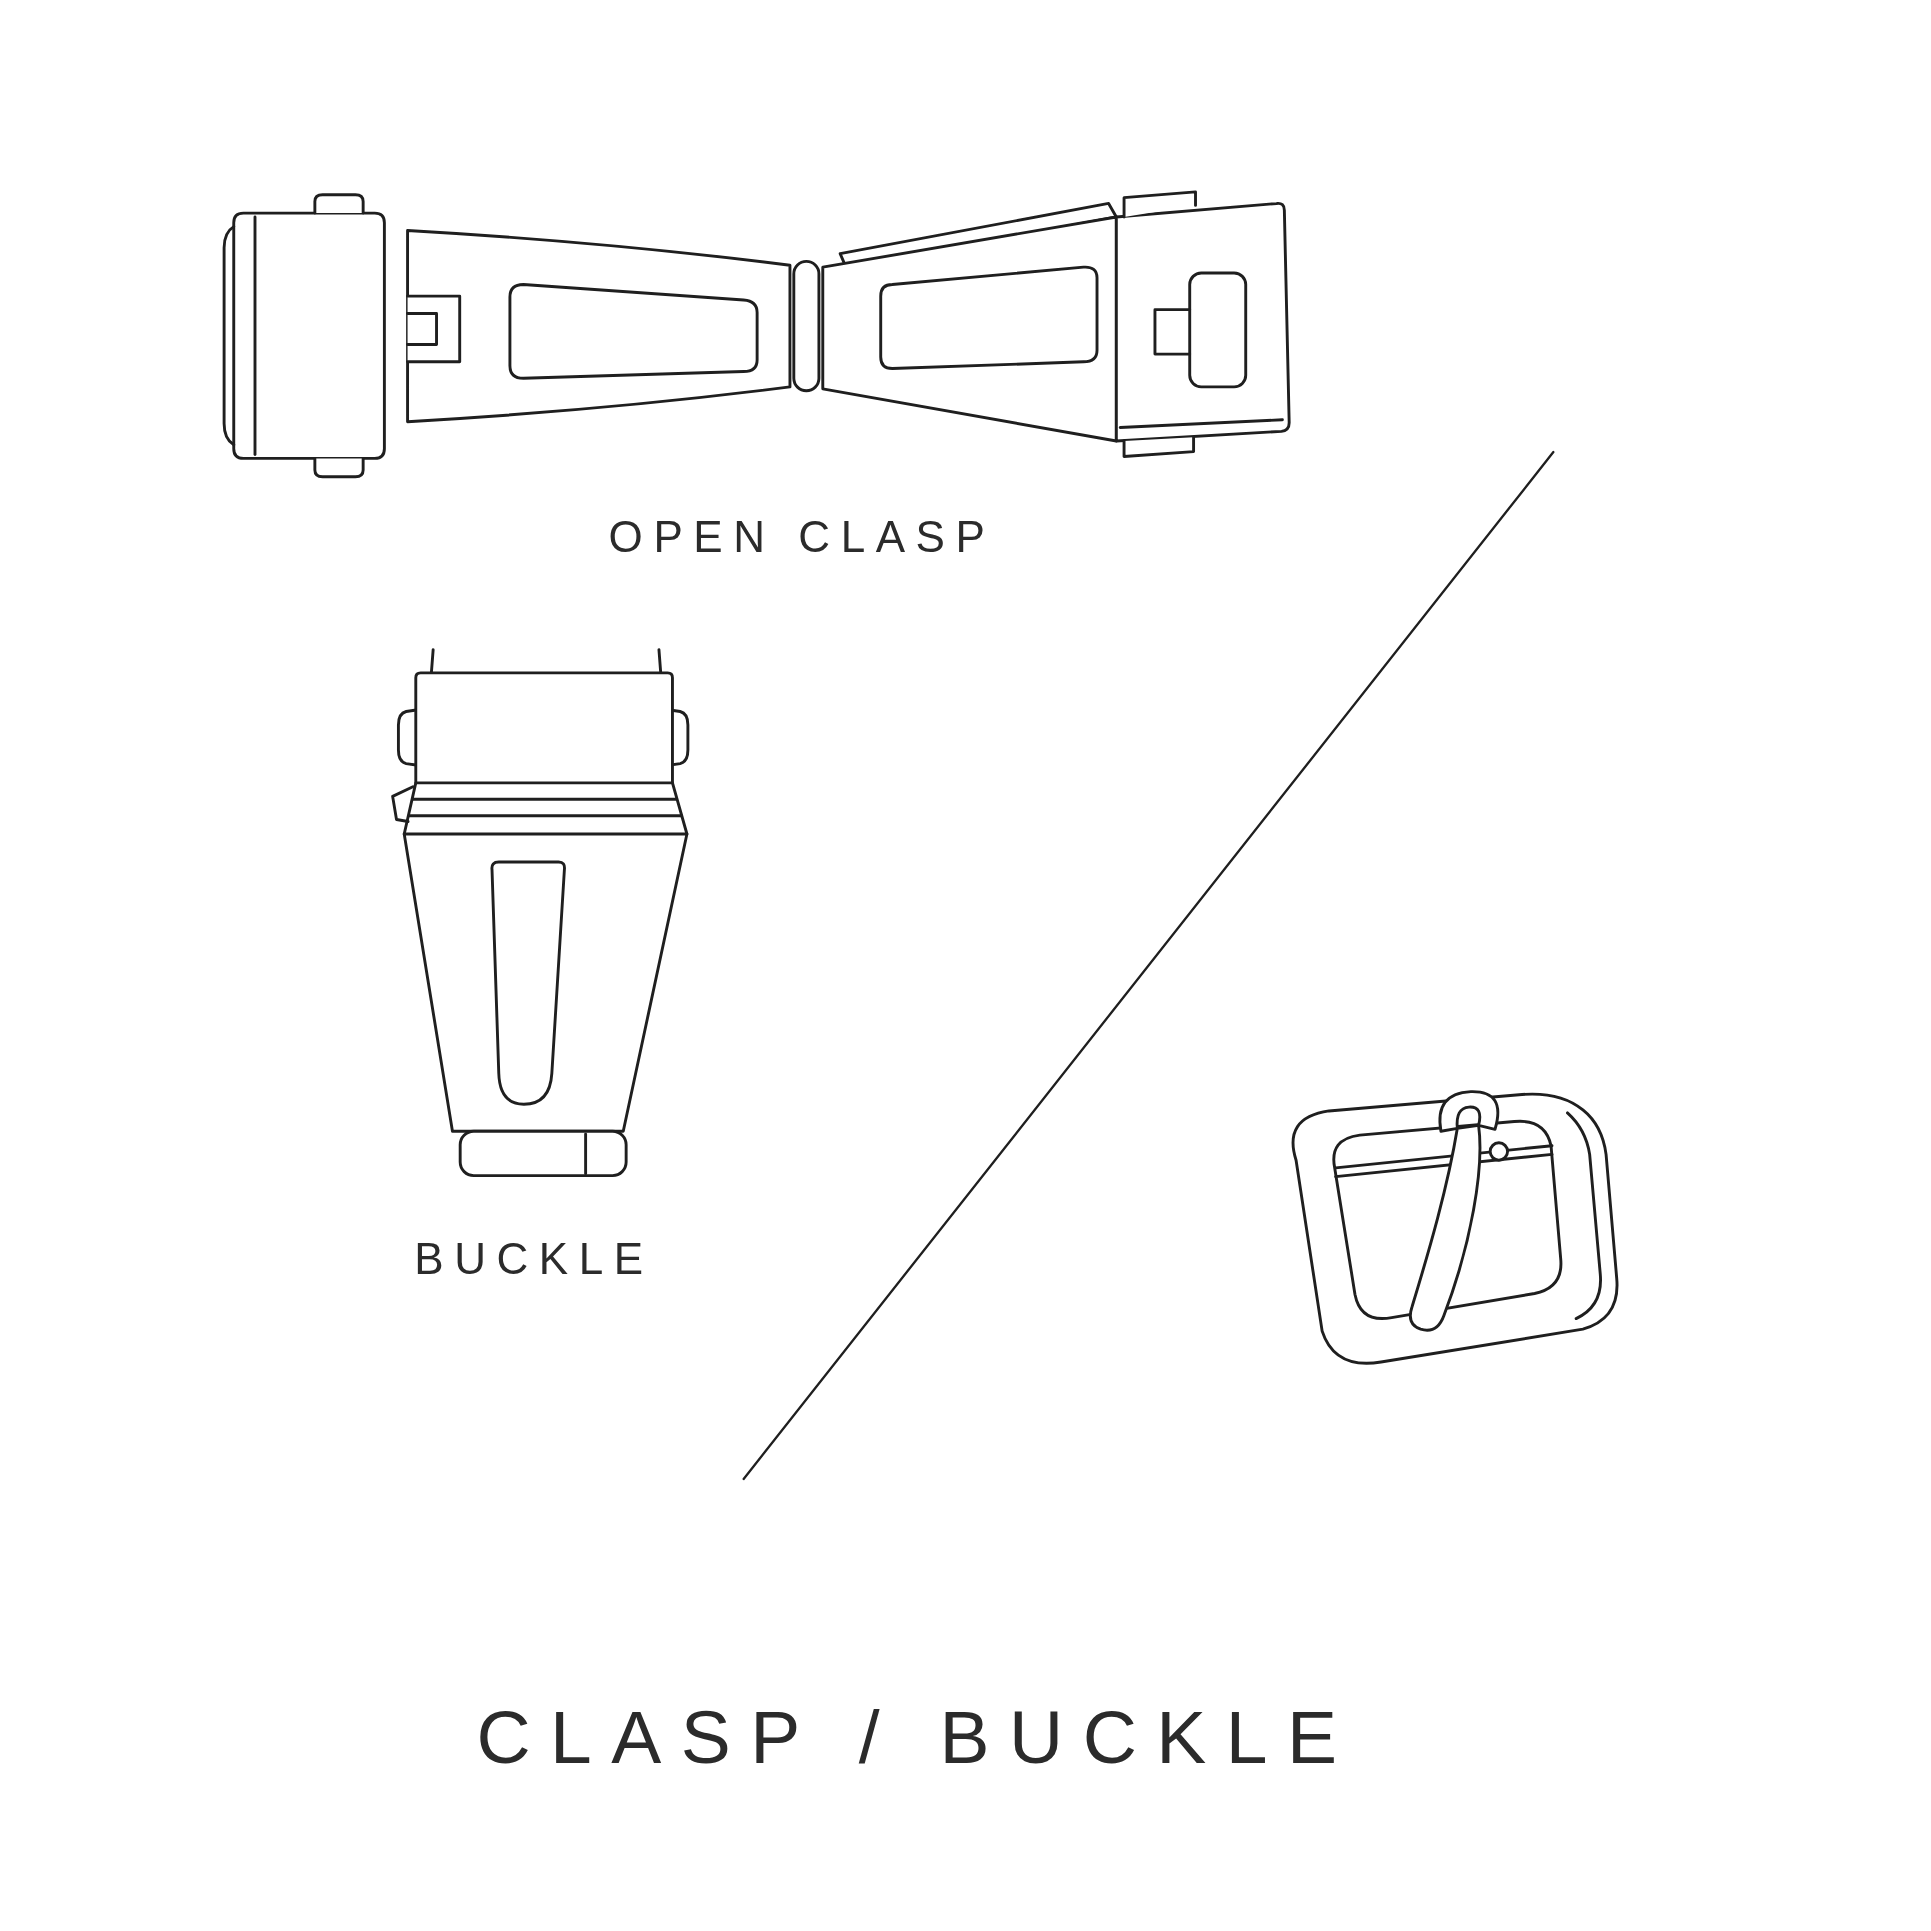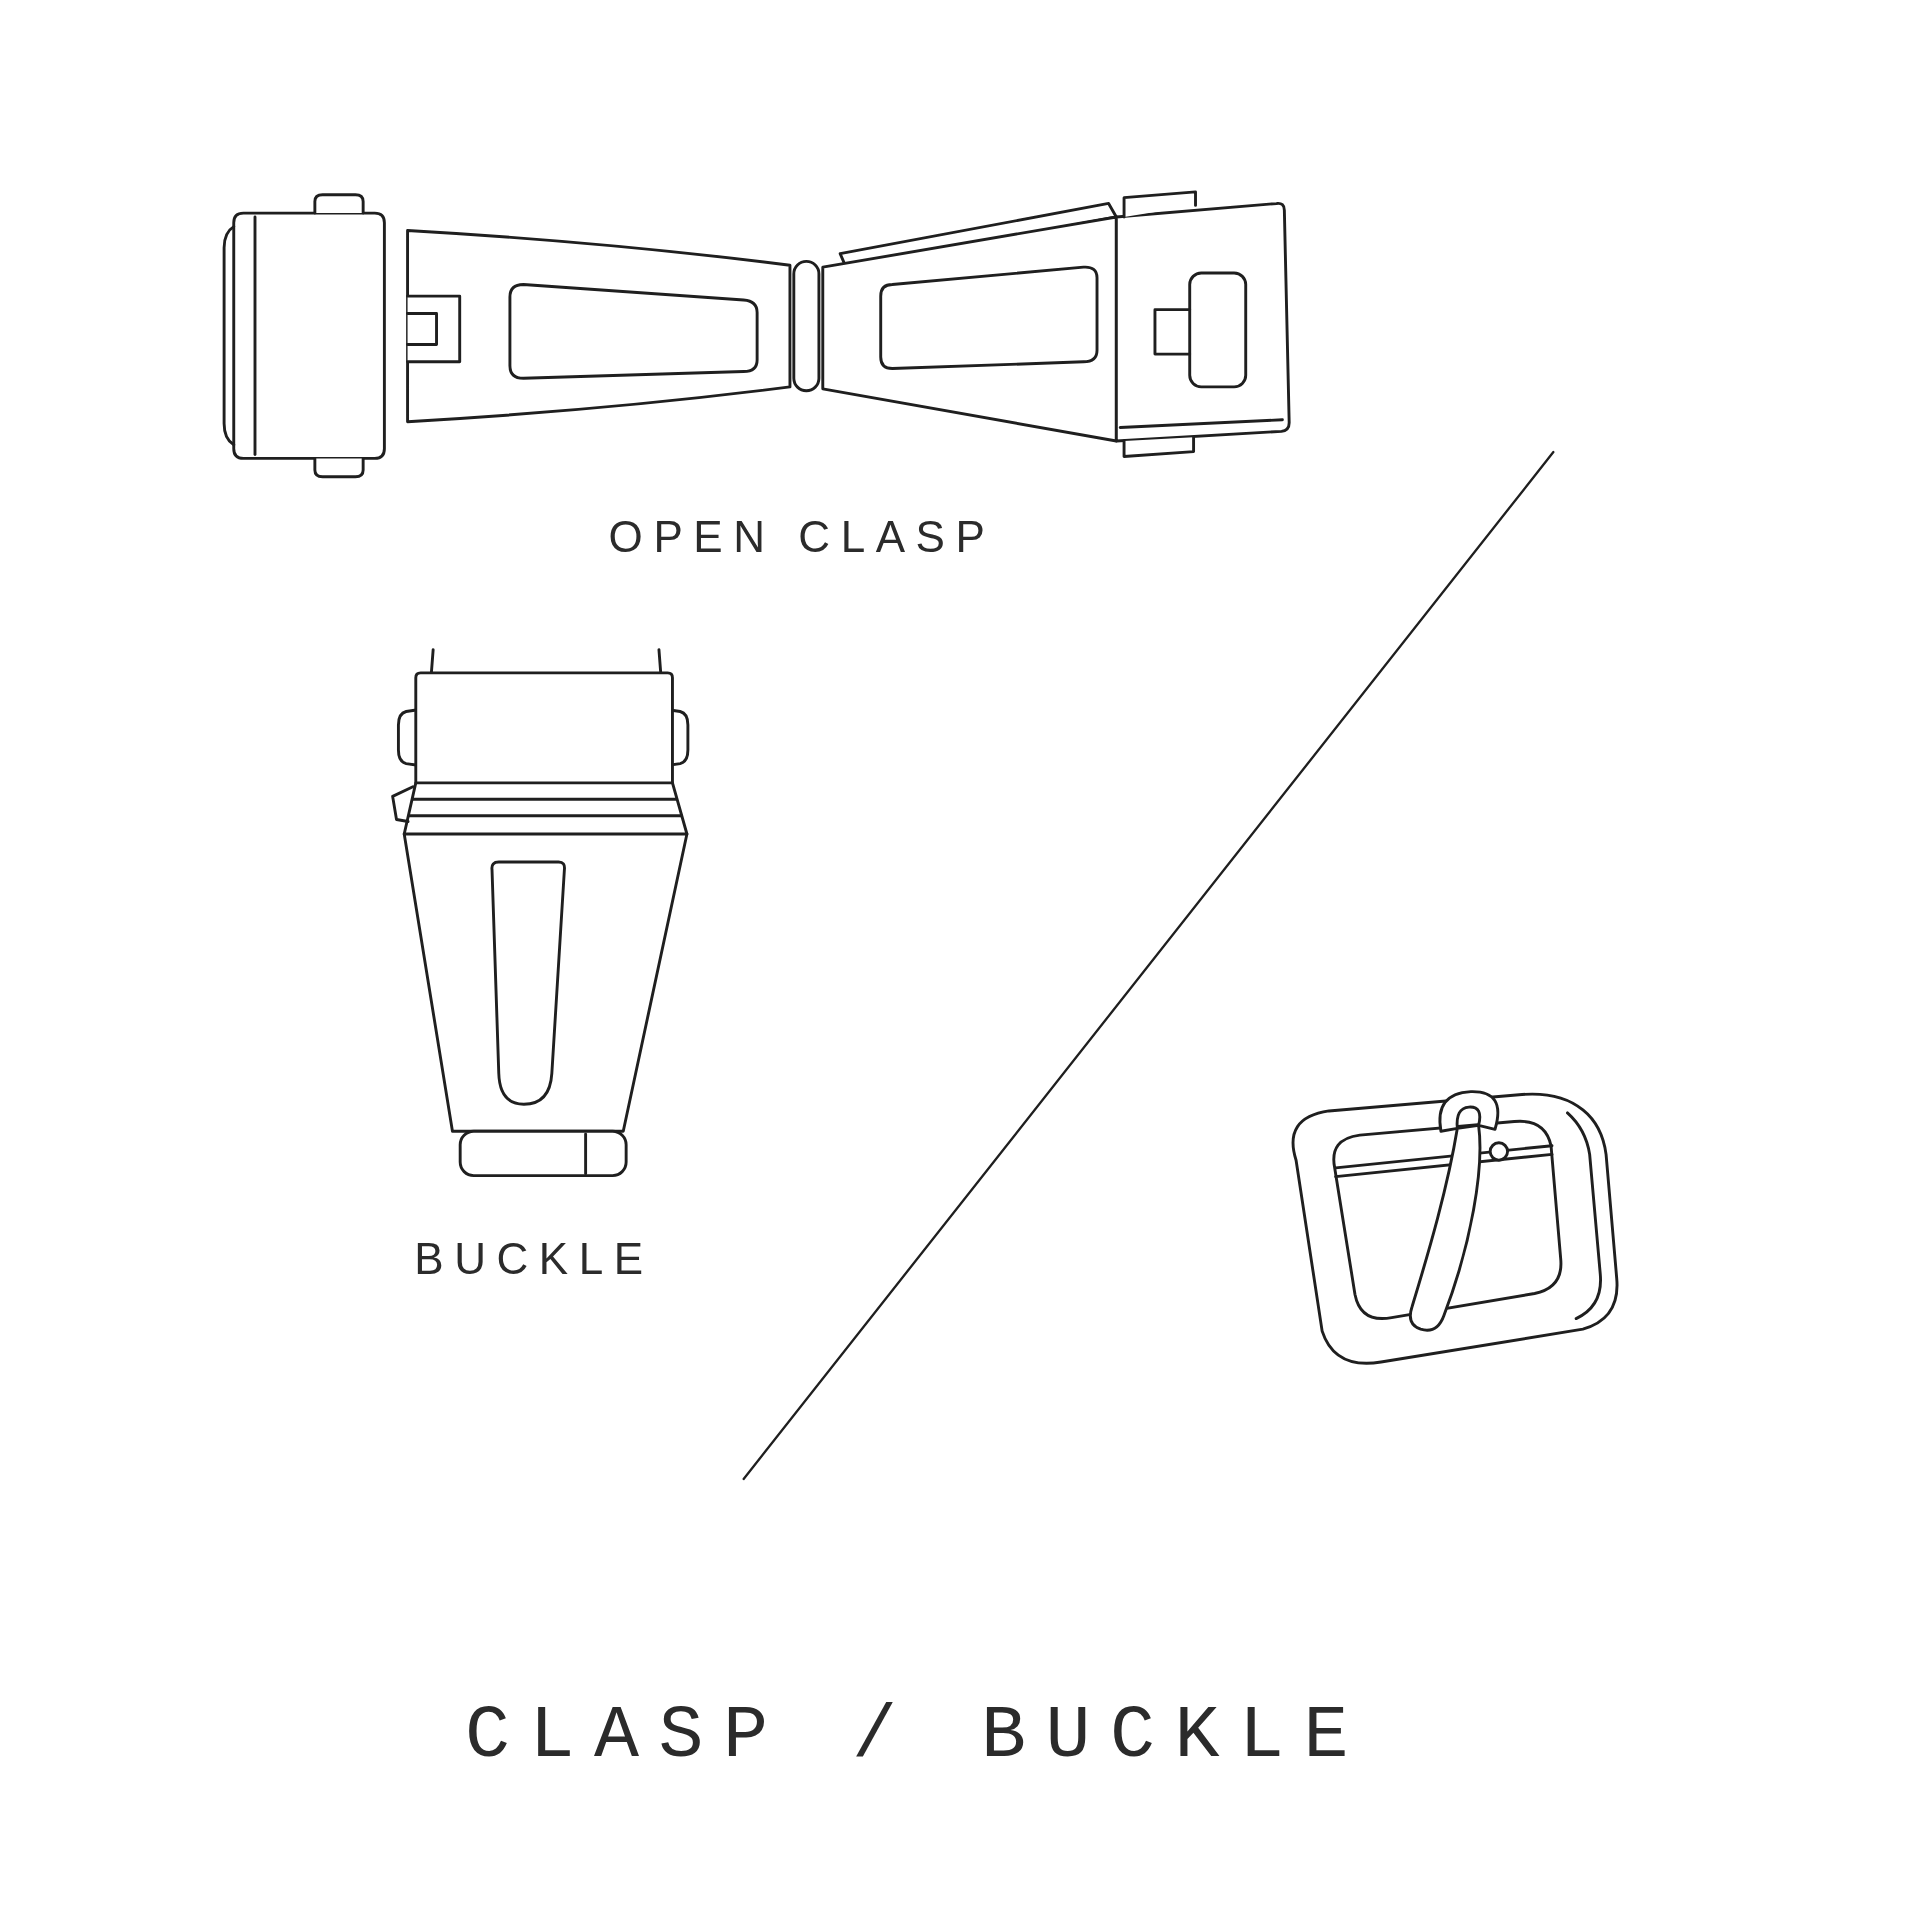--- a/index.html
+++ b/index.html
@@ -32,21 +32,20 @@
     text-align: center;
     white-space: nowrap;
   }
   .title {
     color: var(--text, #2b2b2b);
     font-size: 75px;
     letter-spacing: 0.26em;
     text-align: center;
     white-space: nowrap;
     width: 1833px;
-    font-family: Liberation Mono, monospace;
   }
 </style>
 </head>
 <body>
 
 <div id="page">
 
   <svg class="abs art" style="left:222px; top:188px;" width="1077" height="309" viewBox="0 0 1115 320">
     <g>
       <path d="M22,26 L158,26 Q168,26 168,36 L168,270 Q168,280 158,280 L22,280 Q12,280 12,270 L12,36 Q12,26 22,26 Z" fill="#ffffff"></path>

